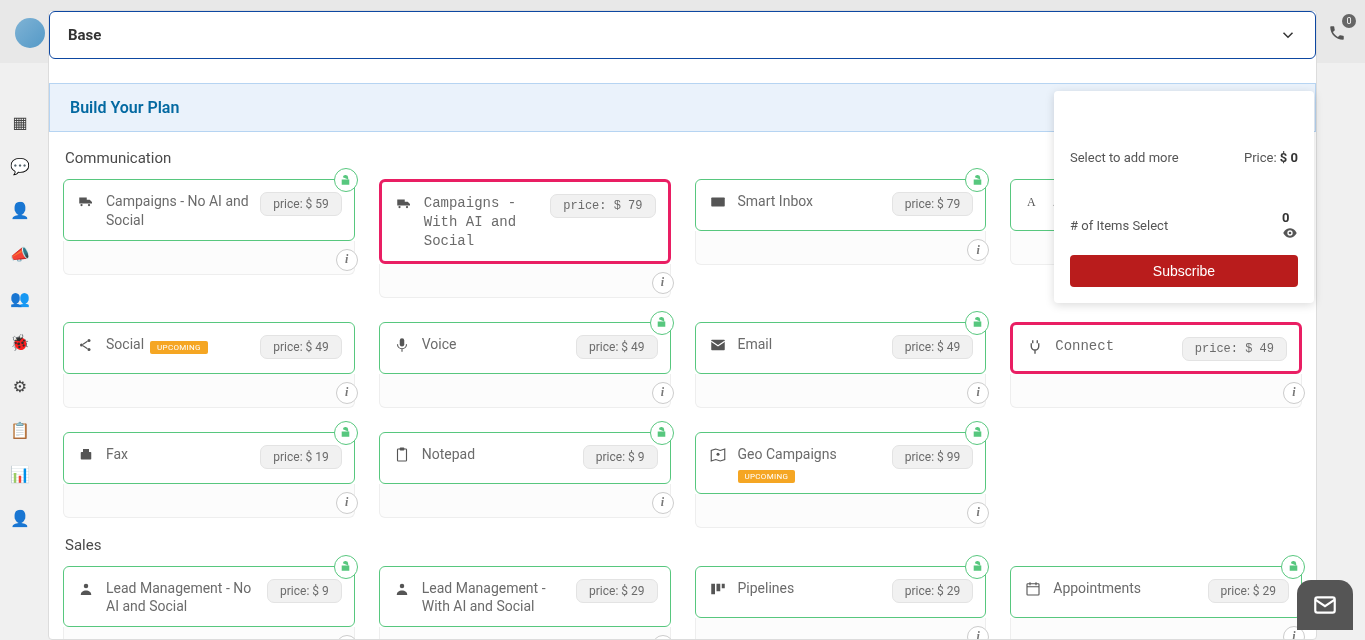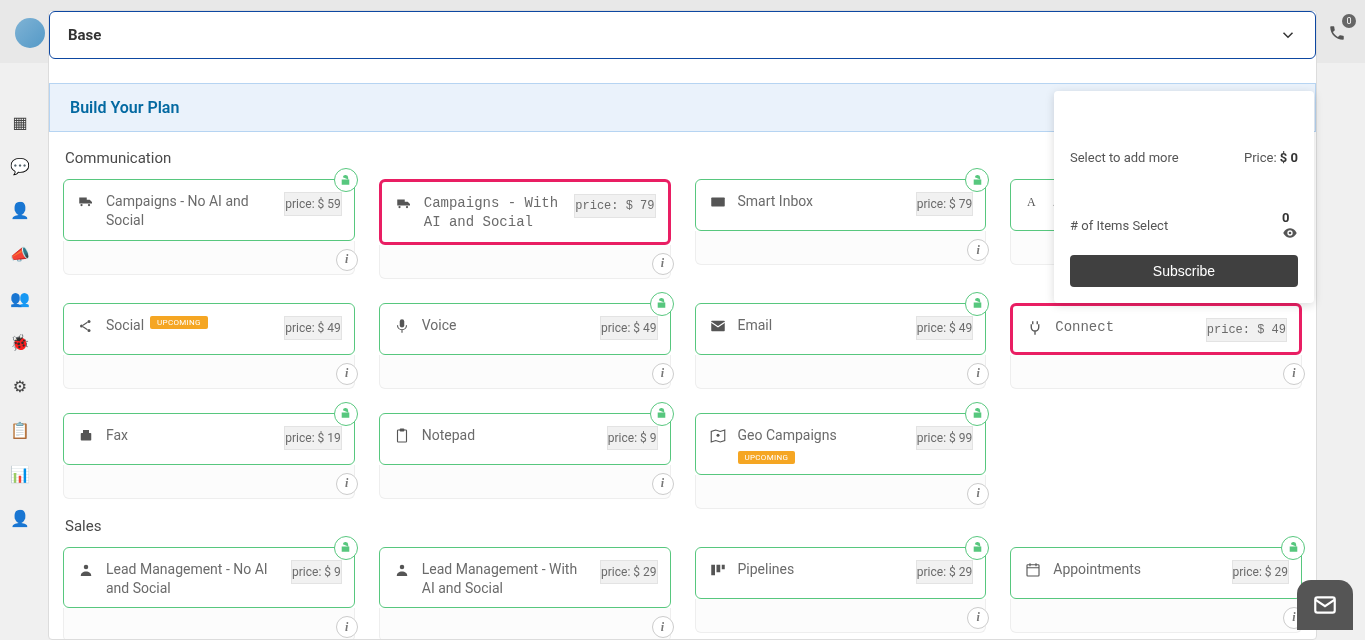--- a/index.html
+++ b/index.html
@@ -120,22 +120,22 @@
   display:flex;align-items:center;justify-content:center;
 }
 .card .title-area {
   flex:1;
   display:flex; flex-direction:column;
 }
 .card .item-title { color:#6b6b6b; font-size:14px; line-height:1.35; }
 .card .price-chip {
   background:#f1f1f1;
   border:1px solid #e3e3e3;
-  border-radius:0;
-  padding: 4px 0;
+  border-radius:7px;
+  padding: 4px 12px;
   color:#6b6b6b;
   font-size:12px;
   align-self:flex-start;
   white-space:nowrap;
   margin-left:8px;
 }
 .card .upcoming {
   display:inline-block;
   background:#f5a623;
   color:#fff;
@@ -192,42 +192,42 @@
   padding: 14px 16px 16px 16px;
   z-index: 50;
 }
 .summary-box .row {
   display:flex; justify-content:space-between; align-items:center;
   font-size:13px; color:#555; margin-bottom:8px;margin-top:45px;
 }
 .summary-box .row .strong { font-weight:700; color:#333; }
 .summary-box .subscribe-btn {
   width:100%;
-  background:#404040;
+  background:#b91c1c;
   color:#fff;
   border:none;
   border-radius:4px;
   padding:8px 0;
   font-size:14px;
   cursor:pointer;
   margin-top:6px;
 }
 .eye-icon { margin-left:8px; color:#555; }
 .help-fab {
   position:absolute;
   right: 12px; bottom: 10px;
   width: 56px; height: 50px;
   background:#555;
   border-radius: 14px 14px 0 0;
   display:flex;align-items:center;justify-content:center;
   color:#fff;
   z-index:60;
 }
 svg { display:block; }
-.row-flex { display:flex; align-items:flex-start; }
+.row-flex { display:flex; align-items:flex-end; }
 </style>
 </head>
 <body>
 
 <div class="top-bar">
   <div class="avatar-circle"></div>
   <div class="phone-badge">
     <svg width="18" height="18" viewBox="0 0 24 24" fill="currentColor">
         <path d="M6.6 10.8c1.4 2.8 3.8 5.2 6.6 6.6l2.2-2.2c.3-.3.7-.4 1-.2 1.2.4 2.4.6 3.6.6.6 0 1 .4 1 1V20c0 .6-.4 1-1 1C10.6 21 3 13.4 3 4c0-.6.4-1 1-1h3.4c.6 0 1 .4 1 1 0 1.2.2 2.4.6 3.6.1.3 0 .7-.2 1L6.6 10.8z"></path>
       </svg>

